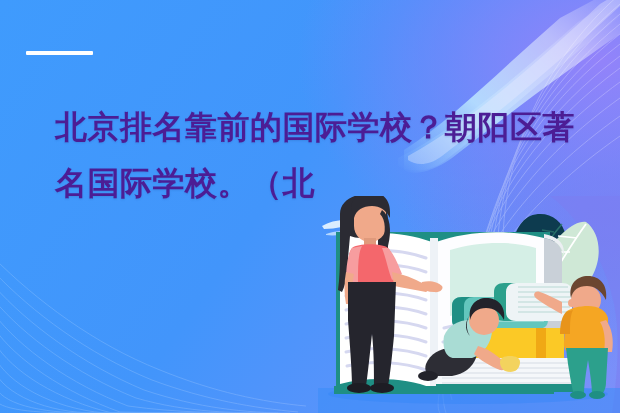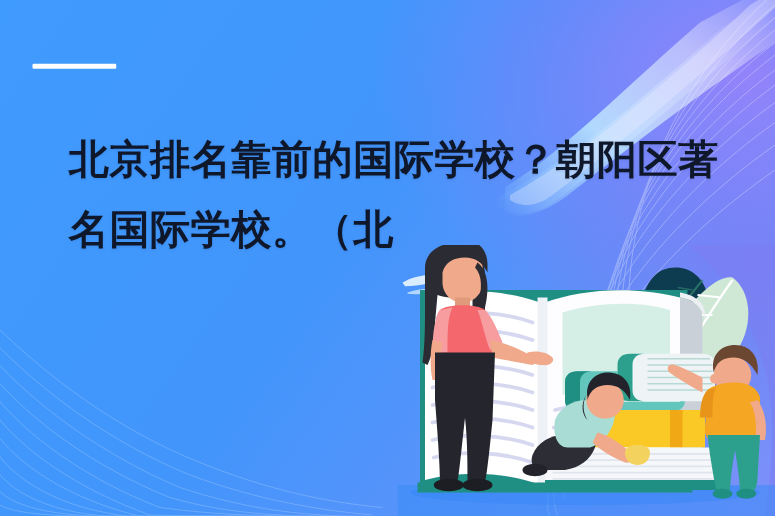--- a/index.html
+++ b/index.html
@@ -25,21 +25,21 @@
 
   
   #rule {
     position:absolute; left:26px; top:51px; width:67px; height:4px;
     background:#ffffff; border-radius:1px;
   }
 
   
   #title {
     position:absolute; left:55px; top:99px; width:520px;
-    color:#0f172a; font-size:32px; font-weight:bold;
+    color:#4c1d95; font-size:32px; font-weight:bold;
     line-height:56px; letter-spacing:.5px;
     text-shadow:0 1px 2px rgba(30,70,140,.18);
     white-space:normal;
   }
 
   
   #illus { position:absolute; left:318px; top:196px; width:302px; height:217px; }
 </style>
 </head>
 <body>

